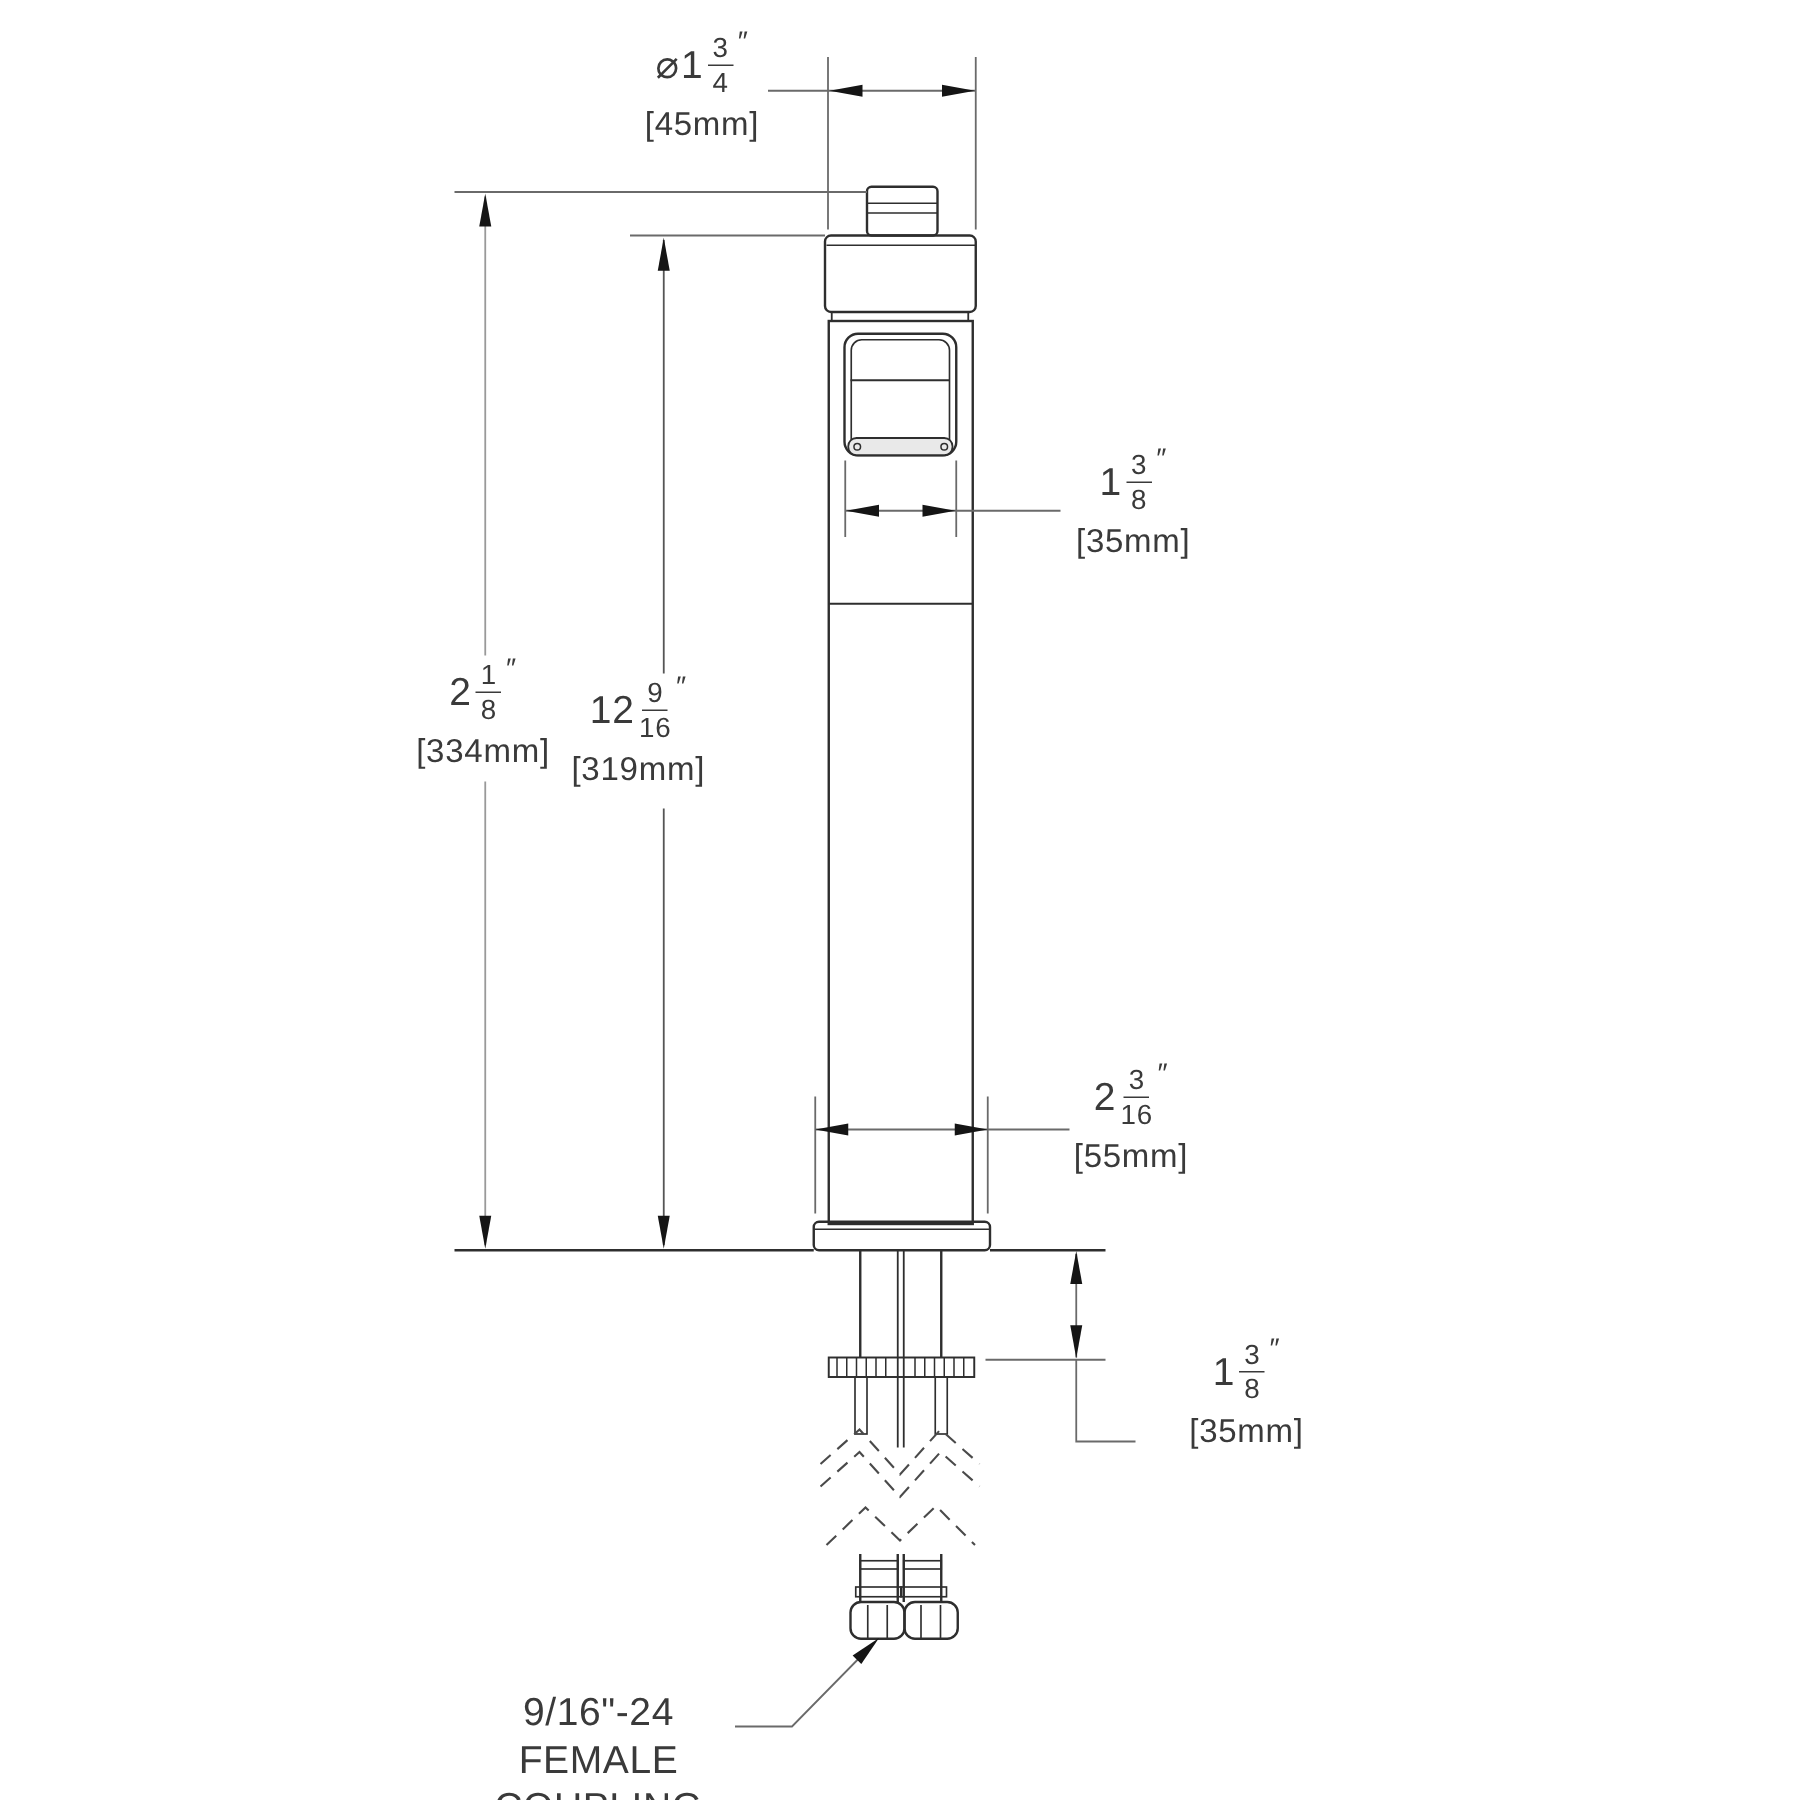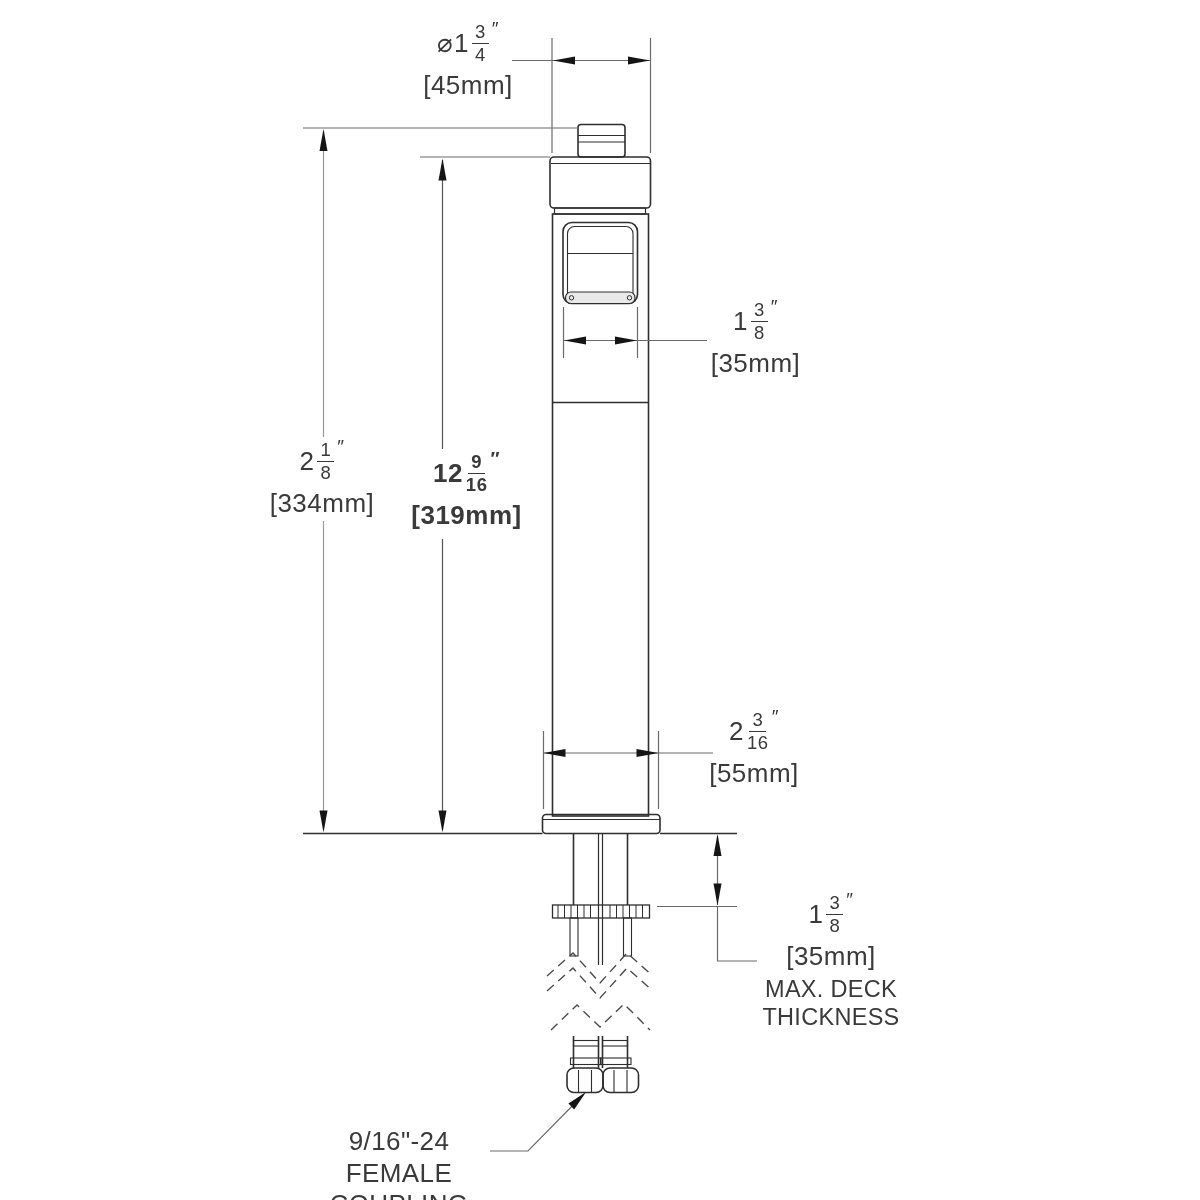--- a/index.html
+++ b/index.html
@@ -9,21 +9,21 @@
   }
   #linework{position:absolute;left:0;top:0;}
   .dim{position:absolute;text-align:center;}
   .l1{display:flex;justify-content:center;align-items:center;font-size:26px;letter-spacing:.5px;}
   .whole{padding-right:3px;}
   .prefix{padding-right:1px;}
   .frac{display:inline-flex;flex-direction:column;align-items:center;font-size:18.5px;line-height:1.08;}
   .num{border-bottom:1.6px solid #3a3a3a;padding:0 3px 1px 3px;}
   .den{padding-top:1px;}
   .unit{font-size:19px;align-self:flex-start;margin:-4px 0 0 3px;}
-  .metric{font-size:26px;margin-top:5px;letter-spacing:.5px;}
+  .metric{font-size:22px;margin-top:5px;letter-spacing:.5px;}
   .caption{font-size:23.5px;margin-top:4px;line-height:1.18;letter-spacing:.3px;}
   .note{position:absolute;font-size:26px;line-height:1.22;text-align:center;letter-spacing:.4px;}
 </style>
 </head>
 <body>
 
 <svg id="linework" width="1200" height="1200" viewBox="0 0 1200 1200">
 
   <g stroke="#2e2e2e" stroke-width="1.6" fill="none">
 
@@ -161,21 +161,21 @@
     <span class="whole">2</span>
     <span class="frac">
       <span class="num">1</span>
       <span class="den">8</span>
     </span>
     <span class="unit">″</span>
   </div>
   <div class="metric">[334mm]</div>
 </div>
 
-<div class="dim" style="left:409px;top:452px;width:115px;font-weight:bold;">
+<div class="dim" style="left:368px;top:452px;width:115px;">
   <div class="l1">
     <span class="whole">12</span>
     <span class="frac">
       <span class="num">9</span>
       <span class="den">16</span>
     </span>
     <span class="unit">″</span>
   </div>
   <div class="metric">[319mm]</div>
 </div>
@@ -195,22 +195,18 @@
 <div class="dim" style="left:757px;top:893px;width:148px;">
   <div class="l1">
     <span class="whole">1</span>
     <span class="frac">
       <span class="num">3</span>
       <span class="den">8</span>
     </span>
     <span class="unit">″</span>
   </div>
   <div class="metric">[35mm]</div>
-  <div class="caption">
-    <div>MAX. DECK</div>
-    <div>THICKNESS</div>
-  </div>
 </div>
 
 <div class="note" style="left:305px;top:1126px;width:188px;">
   <div>9/16"-24 FEMALE</div>
   <div>COUPLING NUTS</div>
 </div>
 
 </body></html>

